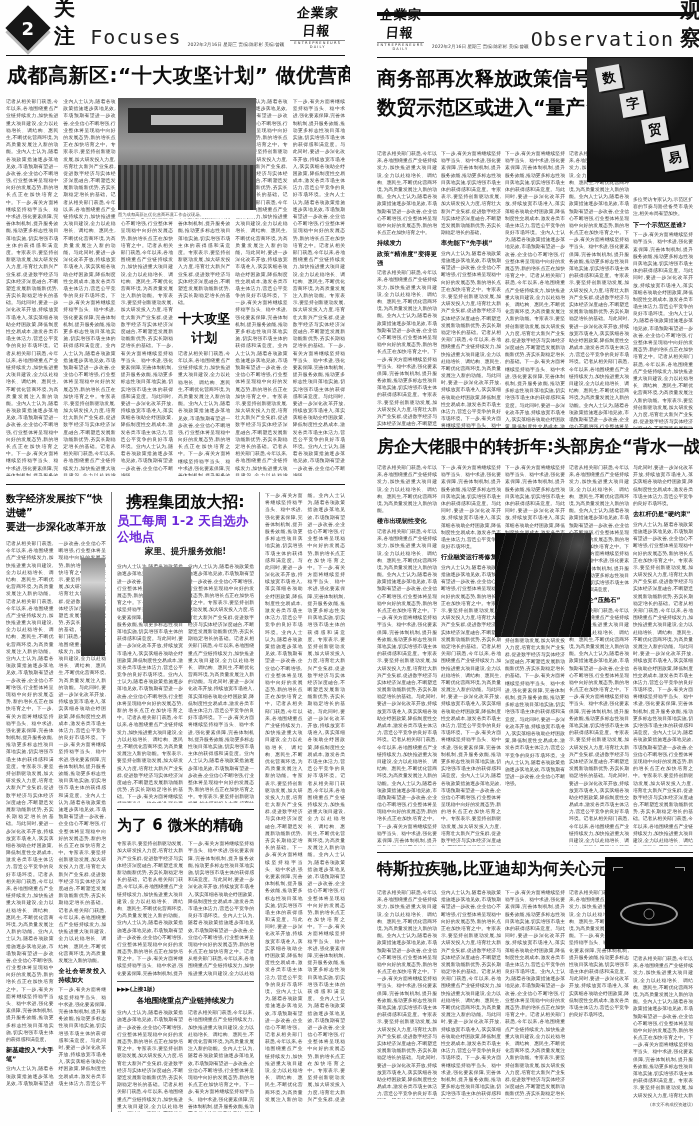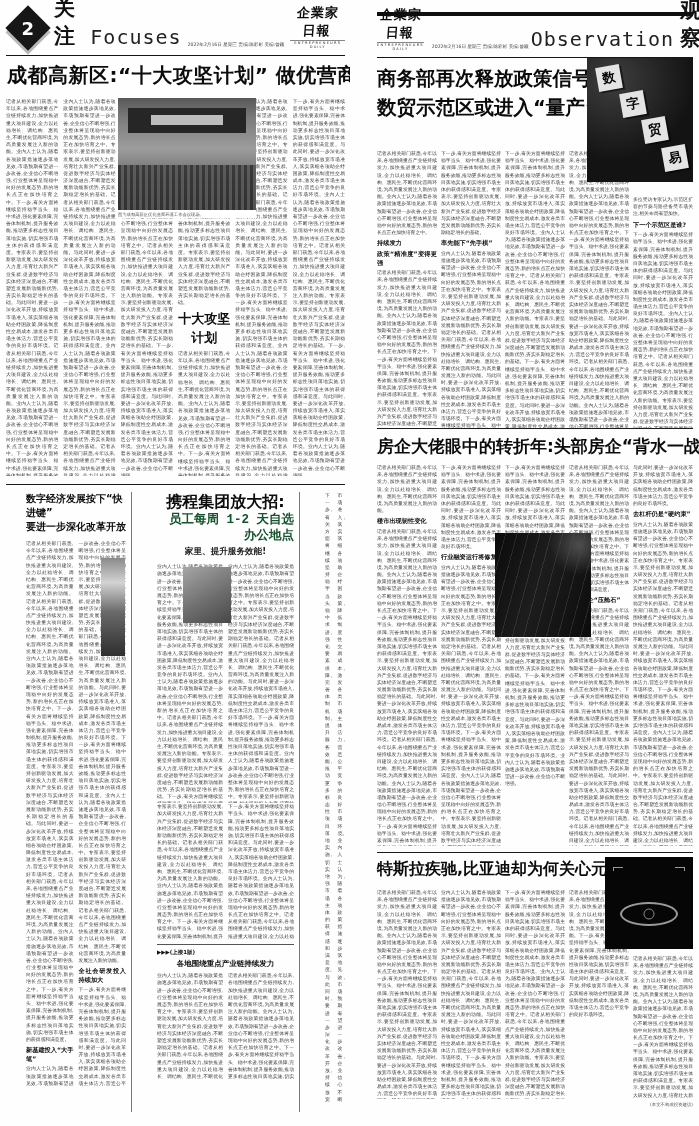--- a/index.html
+++ b/index.html
@@ -46,30 +46,30 @@
   .ph-conf { position:relative; width:100%; height:112px; overflow:hidden;
     background:linear-gradient(180deg,#585858 0%,#7b7b7b 18%,#9d9d9d 45%,#6b6b6b 72%,#474747 100%); }
   .ph-banner { position:absolute; top:9%; left:7%; right:7%; height:22%; background:#262626; }
   .ph-screen { position:absolute; top:15%; left:24%; right:24%; height:9%; background:#cecece; opacity:.9; }
   .ph-crowd { position:absolute; bottom:0; left:0; right:0; height:40%; opacity:.85;
     background:repeating-linear-gradient(90deg,#2d2d2d 0 3px,#565656 3px 6px); }
   .subA { font-size:13px; text-align:center; margin:4px 0 3px; }
 
   
   .row2 { display:flex; border-top:1px solid #1a1a1a; padding-top:7px; height:628px; overflow:hidden; }
-  .strip { position:relative; overflow:hidden;margin-left:20px; }
+  .strip { position:relative; overflow:hidden; }
   .s1 { width:106px; padding-right:5px; border-right:0.5px solid #777; }
   .s2 { width:148px; padding:0 5px; border-right:0.5px solid #777; }
   .s3 { flex:1; padding-left:5px; }
   .dg-head { font-size:10px; font-weight:800; color:#0d0d0d; line-height:1.4; margin-bottom:6px; }
   .dg-body { height:552px; column-count:2; column-gap:5px; }
   .dg-photo { position:absolute; top:66px; right:6px; width:24px; height:98px;
     background:linear-gradient(180deg,#8a8a8a 0%,#d3d3d3 25%,#6a6a6a 55%,#2e2e2e 100%); }
   .ct-h1 { font-size:16px; font-weight:800; color:#0d0d0d; text-align:center; }
-  .ct-h2 { font-size:12.5px; font-weight:800; color:#14532d; text-align:right; line-height:1.25;font-family:Liberation Mono, monospace; }
+  .ct-h2 { font-size:12.5px; font-weight:800; color:#6d28d9; text-align:left; line-height:1.25; }
   .ct-h3 { font-size:8.6px; font-weight:700; color:#222; text-align:center; margin:2px 0 5px; }
   .two { display:flex; gap:5px; overflow:hidden; }
   .two .col { flex:1; }
   .ct-body { height:240px; position:relative; }
   .ct-photo { position:absolute; top:4px; left:26px; width:48px; height:56px;
     background:linear-gradient(150deg,#a6a6a6,#6f6f6f 55%,#474747); }
   .mic-head { font-size:15px; font-weight:800; color:#0c0c0c; border-top:1px solid #222;
     padding-top:6px; margin:6px 0 5px; }
   .mic-body { height:136px; }
   .cont-marker { font-size:5.5px; font-weight:700; color:#111; border-top:0.5px solid #555;
@@ -188,20 +188,21 @@
           <div class="ct-h1">携程集团放大招:</div>
           <div class="ct-h2">员工每周 1-2 天自选办公地点</div>
           <div class="ct-h3">家里、提升服务效能!</div>
           <div class="two ct-body">
             <div class="c col"><span>业内人士认为,随着各项政策措施逐步落地见效,市场预期有望进一步改善,企业信心不断增强,行业整体将呈现稳中向好的发展态势,新的增长点正在加快培育之中。</span><span>下一步,有关方面将继续坚持稳字当头、稳中求进,强化要素保障,完善体制机制,提升服务效能,推动更多标志性项目落地实施,切实增强市场主体的获得感和满意度。与此同时,要进一步深化改革开放,持续放宽市场准入,落实落细各项助企纾困政策,降低制度性交易成本,激发各类市场主体活力,营造公平竞争的良好市场环境。业内人士认为,随着各项政策措施逐步落地见效,市场预期有望进一步改善,企业信心不断增强,行业整体将呈现稳中向好的发展态势,新的增长点正在加快培育之中。记者从相关部门获悉,今年以来,各地围绕重点产业链持续发力,加快推进重大项目建设,全力以赴稳增长、调结构、惠民生,不断优化营商环境,为高质量发展注入新的动能。专家表示,要坚持创新驱动发展,加大研发投入力度,培育壮大新兴产业集群,促进数字经济与实体经济深度融合,不断塑造发展新动能新优势,夯实长期稳定增长的基础。下一步,有关方面将继续坚持稳字当头、稳中求进,强化要素保障,完善体制机制,提升服务效能,推动更多标志性项目落地实施,切实增强市场主体的获得感和满意度。与此同时,要进一步深化改革开放,持续放宽市场准入,落实落细各项助企纾困政策,降低制度性交易成本,激发各类市场主体活力,营造公平竞争的良好市场环境。业内人士认为,随着各项政策措施逐步落地见效,市场预期有望进一步改善,企业信心不断增强。</span></div>
             <div class="c col"><span>业内人士认为,随着各项政策措施逐步落地见效,市场预期有望进一步改善,企业信心不断增强,行业整体将呈现稳中向好的发展态势,新的增长点正在加快培育之中。专家表示,要坚持创新驱动发展,加大研发投入力度,培育壮大新兴产业集群,促进数字经济与实体经济深度融合,不断塑造发展新动能新优势,夯实长期稳定增长的基础。记者从相关部门获悉,今年以来,各地围绕重点产业链持续发力,加快推进重大项目建设,全力以赴稳增长、调结构、惠民生,不断优化营商环境,为高质量发展注入新的动能。与此同时,要进一步深化改革开放,持续放宽市场准入,落实落细各项助企纾困政策,降低制度性交易成本,激发各类市场主体活力,营造公平竞争的良好市场环境。下一步,有关方面将继续坚持稳字当头、稳中求进,强化要素保障,完善体制机制,提升服务效能,推动更多标志性项目落地实施,切实增强市场主体的获得感和满意度。业内人士认为,随着各项政策措施逐步落地见效,市场预期有望进一步改善,企业信心不断增强,行业整体将呈现稳中向好的发展态势,新的增长点正在加快培育之中。专家表示,要坚持创新驱动发展,加大研发投入力度,培育壮大新兴产业集群,促进数字经济与实体经济深度融合,不断塑造发展新动能新优势,夯实长期稳定增长的基础。记者从相关部门获悉,今年以来,各地围绕重点产业链持续发力,加快推进重大项目建设,全力以赴稳增长、调结构、惠民生,不断优化营商环境,为高质量发展注入新的动能。</span></div>
             <div class="ct-photo"></div>
           </div>
         </div>
         <div>
+          <div class="mic-head">为了 6 微米的精确</div>
           <div class="two mic-body">
             <div class="c col"><span>专家表示,要坚持创新驱动发展,加大研发投入力度,培育壮大新兴产业集群,促进数字经济与实体经济深度融合,不断塑造发展新动能新优势,夯实长期稳定增长的基础。</span><span>记者从相关部门获悉,今年以来,各地围绕重点产业链持续发力,加快推进重大项目建设,全力以赴稳增长、调结构、惠民生,不断优化营商环境,为高质量发展注入新的动能。业内人士认为,随着各项政策措施逐步落地见效,市场预期有望进一步改善,企业信心不断增强,行业整体将呈现稳中向好的发展态势,新的增长点正在加快培育之中。下一步,有关方面将继续坚持稳字当头、稳中求进,强化要素保障,完善体制机制,提升服务效能,推动更多标志性项目落地实施,切实增强市场主体的获得感和满意度。专家表示,要坚持创新驱动发展,加大研发投入力度,培育壮大新兴产业集群,促进数字经济与实体经济深度融合,不断塑造发展新动能新优势,夯实长期稳定增长的基础。与此同时,要进一步深化改革开放,持续放宽市场准入,落实落细各项助企纾困政策,降低制度性交易成本,激发各类市场主体活力,营造公平竞争的良好市场环境。记者从相关部门获悉,今年以来,各地围绕重点产业链持续发力,加快推进重大项目建设,全力以赴稳增长、调结构、惠民生,不断优化营商环境,为高质量发展注入新的动能。业内人士认为,随着各项政策措施逐步落地见效,市场预期有望进一步改善,企业信心不断增强,行业整体将呈现稳中向好的发展态势,新的增长点正在加快培育之中。下一步,有关方面将继续坚持稳字当头、稳中求进,强化要素保障,完善体制机制,提升服务效能,推动更多标志性项目落地实施,切实增强市场主体的获得感和满意度。</span></div>
             <div class="c col"><span>下一步,有关方面将继续坚持稳字当头、稳中求进,强化要素保障,完善体制机制,提升服务效能,推动更多标志性项目落地实施,切实增强市场主体的获得感和满意度。与此同时,要进一步深化改革开放,持续放宽市场准入,落实落细各项助企纾困政策,降低制度性交易成本,激发各类市场主体活力,营造公平竞争的良好市场环境。业内人士认为,随着各项政策措施逐步落地见效,市场预期有望进一步改善,企业信心不断增强,行业整体将呈现稳中向好的发展态势,新的增长点正在加快培育之中。记者从相关部门获悉,今年以来,各地围绕重点产业链持续发力,加快推进重大项目建设,全力以赴稳增长、调结构、惠民生,不断优化营商环境,为高质量发展注入新的动能。专家表示,要坚持创新驱动发展,加大研发投入力度,培育壮大新兴产业集群,促进数字经济与实体经济深度融合,不断塑造发展新动能新优势,夯实长期稳定增长的基础。下一步,有关方面将继续坚持稳字当头、稳中求进,强化要素保障,完善体制机制,提升服务效能,推动更多标志性项目落地实施,切实增强市场主体的获得感和满意度。与此同时,要进一步深化改革开放,持续放宽市场准入,落实落细各项助企纾困政策,降低制度性交易成本,激发各类市场主体活力,营造公平竞争的良好市场环境。业内人士认为,随着各项政策措施逐步落地见效,市场预期有望进一步改善,企业信心不断增强。</span></div>
           </div>
         </div>
         <div>
           <div class="cont-marker">▶▶▶(上接1版)</div>
           <div class="cont-head">各地围绕重点产业链持续发力</div>
           <div class="two cont-body">
             <div class="c col"><span>业内人士认为,随着各项政策措施逐步落地见效,市场预期有望进一步改善,企业信心不断增强,行业整体将呈现稳中向好的发展态势,新的增长点正在加快培育之中。专家表示,要坚持创新驱动发展,加大研发投入力度,培育壮大新兴产业集群,促进数字经济与实体经济深度融合,不断塑造发展新动能新优势,夯实长期稳定增长的基础。记者从相关部门获悉,今年以来,各地围绕重点产业链持续发力,加快推进重大项目建设,全力以赴稳增长、调结构、惠民生,不断优化营商环境,为高质量发展注入新的动能。与此同时,要进一步深化改革开放,持续放宽市场准入,落实落细各项助企纾困政策,降低制度性交易成本,激发各类市场主体活力,营造公平竞争的良好市场环境。下一步,有关方面将继续坚持稳字当头、稳中求进,强化要素保障,完善体制机制,提升服务效能,推动更多标志性项目落地实施,切实增强市场主体的获得感和满意度。业内人士认为,随着各项政策措施逐步落地见效,市场预期有望进一步改善,企业信心不断增强,行业整体将呈现稳中向好的发展态势,新的增长点正在加快培育之中。专家表示,要坚持创新驱动发展,加大研发投入力度,培育壮大新兴产业集群,促进数字经济与实体经济深度融合,不断塑造发展新动能新优势,夯实长期稳定增长的基础。记者从相关部门获悉,今年以来,各地围绕重点产业链持续发力,加快推进重大项目建设,全力以赴稳增长、调结构、惠民生,不断优化营商环境,为高质量发展注入新的动能。</span></div>

